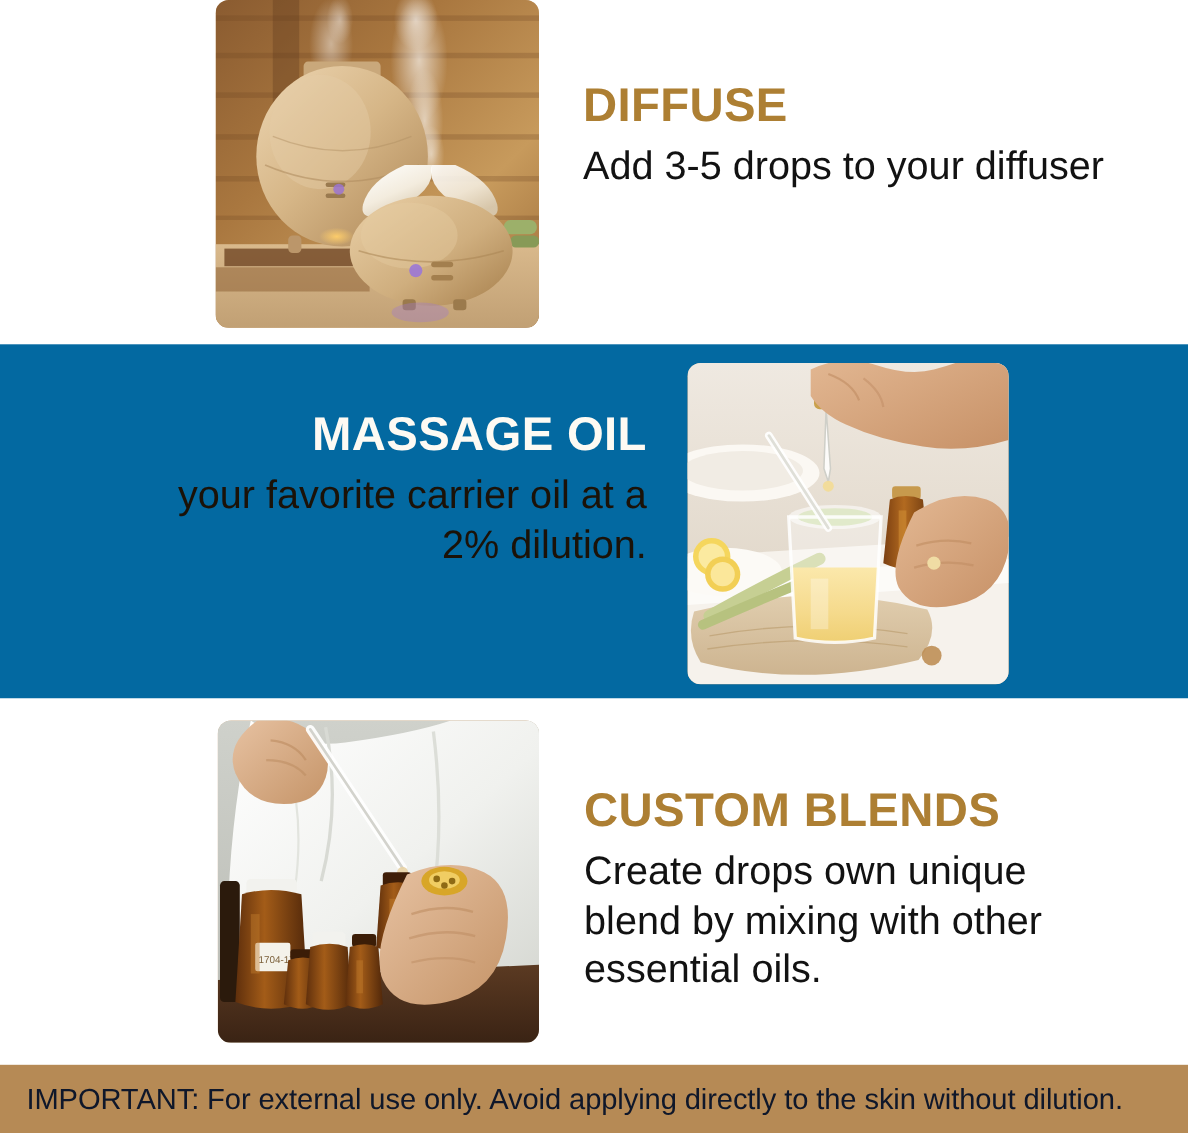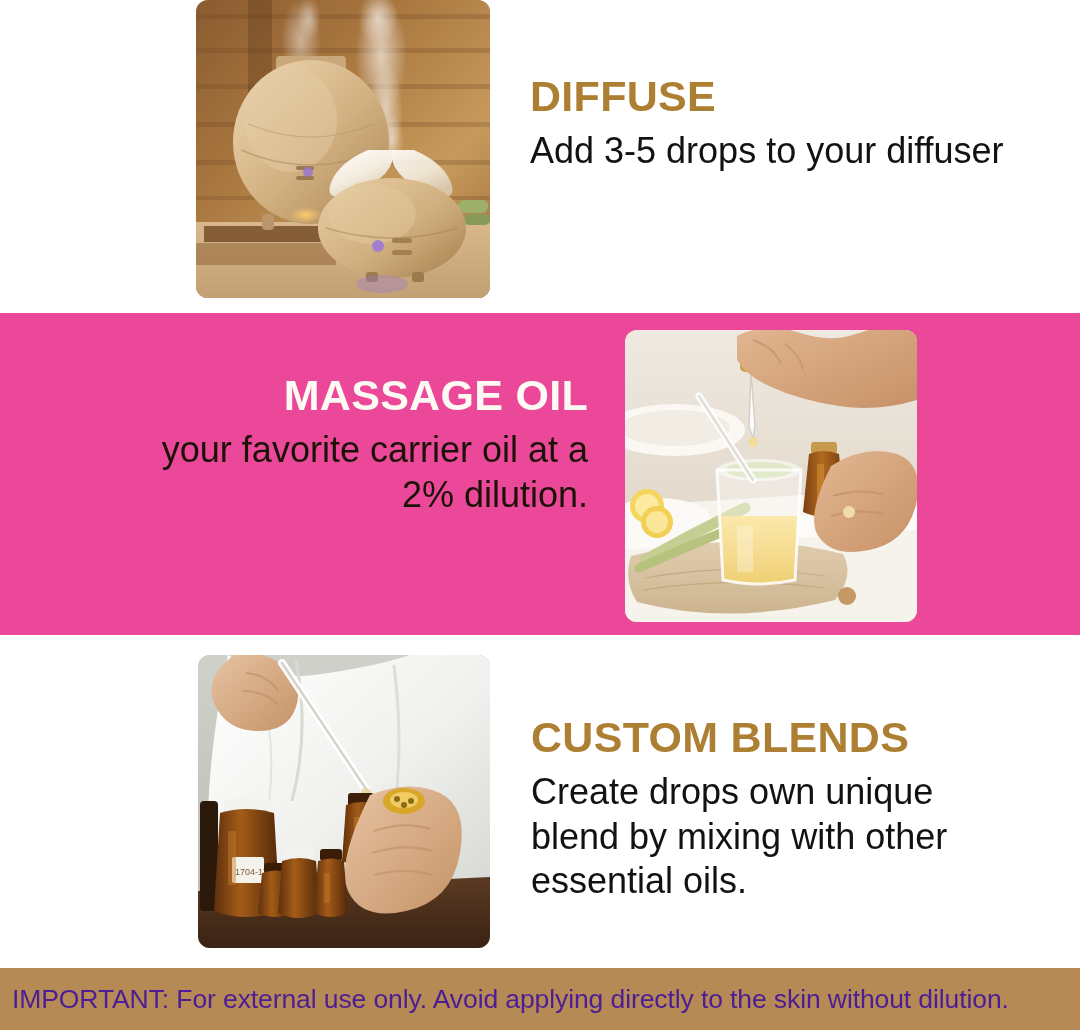--- a/index.html
+++ b/index.html
@@ -8,21 +8,21 @@
     background:#ffffff;
     font-family:"Liberation Sans", sans-serif;
     overflow:hidden;
     position:relative;
   }
   .page{position:relative;width:856px;height:1030px;}
 
   
   .band{position:absolute;left:0;width:1080px;}
   .band-white{background:#ffffff;}
-  .band-gold{background:#ec4899;}
+  .band-gold{background:#0369a1;}
 
   
   .photo{
     position:absolute;
     border-radius:12px;
     overflow:hidden;
     background:#cdb292;
   }
   .photo svg{display:block;width:100%;height:100%;}
 
@@ -47,25 +47,25 @@
   .align-right{text-align:right;}
   .align-left{text-align:left;}
 
   
   .disclaimer{
     position:absolute;left:0;top:968px;width:1080px;height:62px;
     background:#b68a55;
     display:flex;align-items:center;
   }
   .disclaimer-text{
-    color:#4c1d95;
+    color:#0f172a;
     font-size:26.5px;
     font-weight:500;
     white-space:nowrap;
-    padding-left:12px;
+    padding-left:24px;
     letter-spacing:-0.1px;
   }
 </style>
 </head>
 <body>
 
 <div class="page">
 
   <div class="band band-white" style="top:0;height:313px;">
 

